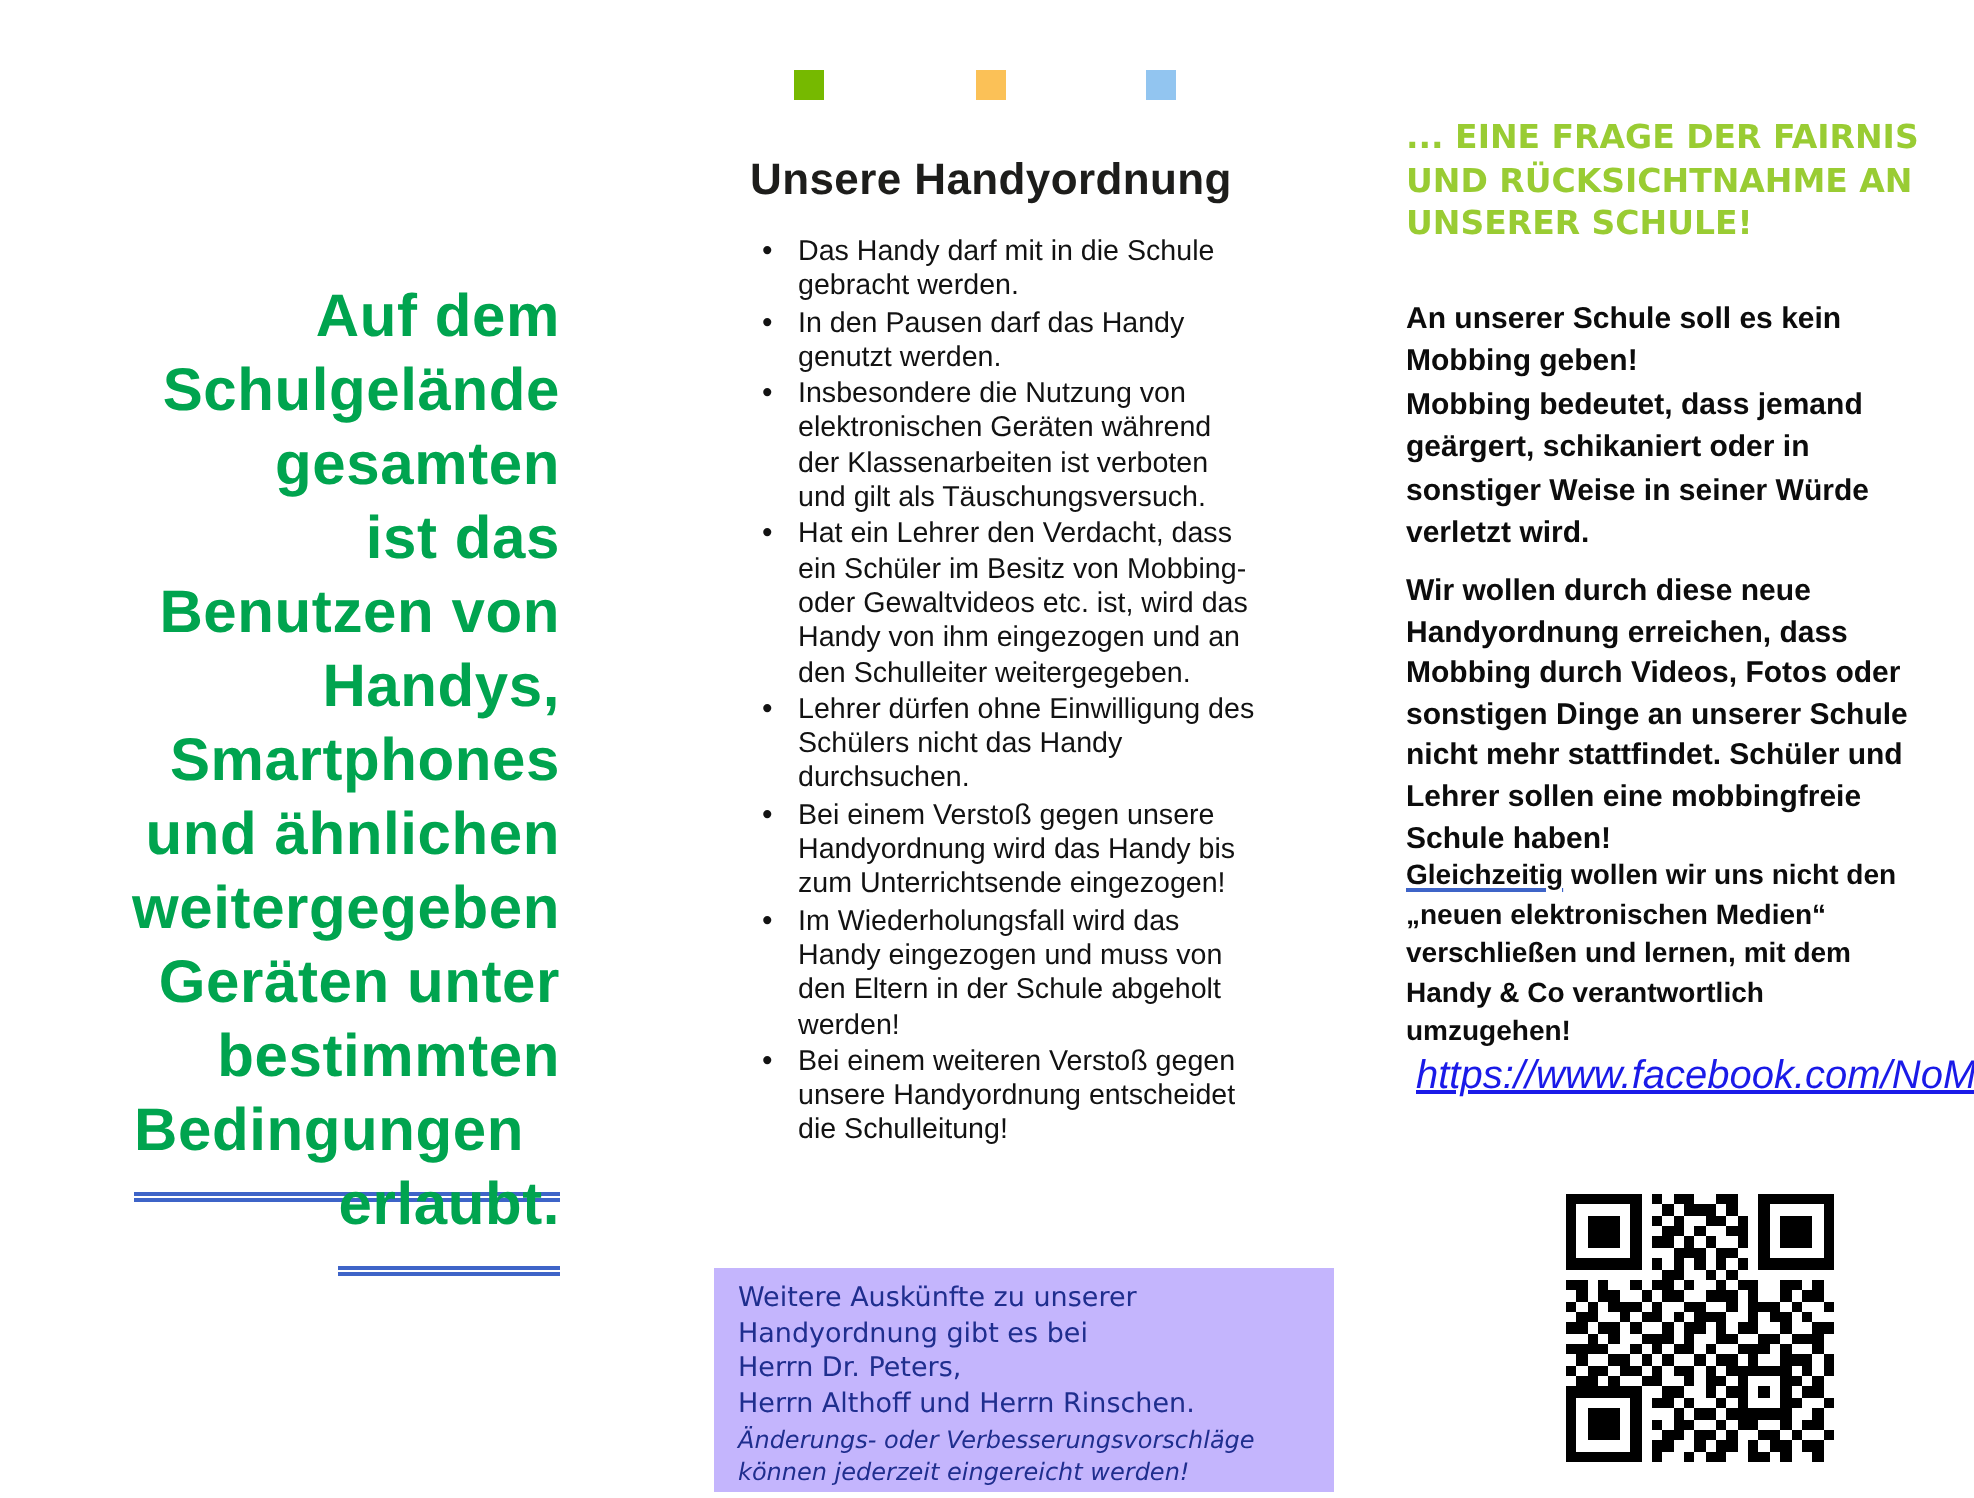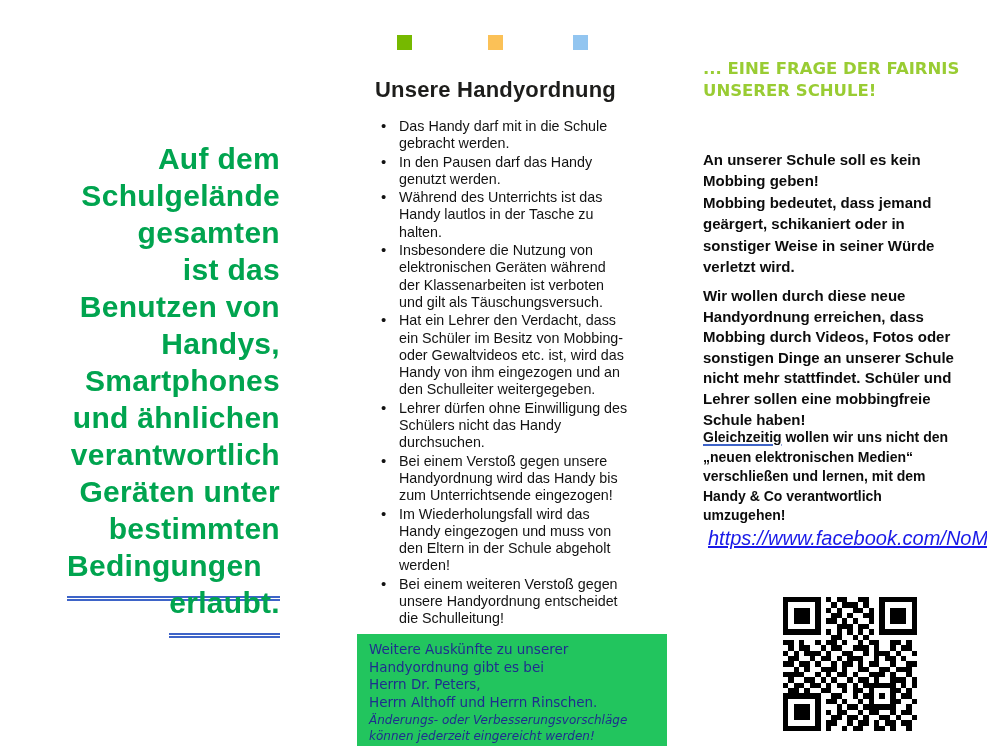--- a/index.html
+++ b/index.html
@@ -47,57 +47,57 @@
 
   <div class="left-col" id="left-col" style="color: rgb(0, 164, 79);">
       <div>Auf dem</div>
       <div>Schulgelände</div>
       <div>gesamten</div>
       <div>ist das</div>
       <div>Benutzen von</div>
       <div>Handys,</div>
       <div>Smartphones</div>
       <div>und ähnlichen</div>
-      <div>verantwortlich</div>
+      <div>weitergegeben</div>
       <div>Geräten unter</div>
       <div>bestimmten</div>
       <div><span class="u-span u-pad">Bedingungen</span></div>
       <div><span class="u-span">erlaubt.</span></div>
     </div>
 
   <div class="sq sq1" style="background-color: rgb(118, 185, 0);"></div>
   <div class="sq sq2" style="background-color: rgb(251, 193, 87);"></div>
   <div class="sq sq3" style="background-color: rgb(146, 197, 240);"></div>
 
   <div class="mid-title">Unsere Handyordnung</div>
 
   <ul class="bullet-list" id="bullet-list">
       <li>Das Handy darf mit in die Schule gebracht werden.</li>
       <li>In den Pausen darf das Handy genutzt werden.</li>
-      <li>Während des Unterrichts ist das Handy lautlos in der Tasche zu halten.</li>
       <li>Insbesondere die Nutzung von elektronischen Geräten während der Klassenarbeiten ist verboten und gilt als Täuschungsversuch.</li>
       <li>Hat ein Lehrer den Verdacht, dass ein Schüler im Besitz von Mobbing- oder Gewaltvideos etc. ist, wird das Handy von ihm eingezogen und an den Schulleiter weitergegeben.</li>
       <li>Lehrer dürfen ohne Einwilligung des Schülers nicht das Handy durchsuchen.</li>
       <li>Bei einem Verstoß gegen unsere Handyordnung wird das Handy bis zum Unterrichtsende eingezogen!</li>
       <li>Im Wiederholungsfall wird das Handy eingezogen und muss von den Eltern in der Schule abgeholt werden!</li>
       <li>Bei einem weiteren Verstoß gegen unsere Handyordnung entscheidet die Schulleitung!</li>
     </ul>
 
-  <div class="info-box" id="info-box" style="background-color: #22c55e; color: rgb(31, 46, 142);">
+  <div class="info-box" id="info-box" style="background-color: #c4b5fd; color: rgb(31, 46, 142);">
     <div id="info-lines">
         <div>Weitere Auskünfte zu unserer</div>
         <div>Handyordnung gibt es bei</div>
         <div>Herrn Dr. Peters,</div>
         <div>Herrn Althoff und Herrn Rinschen.</div>
       </div>
     <div class="info-note">Änderungs- oder Verbesserungsvorschläge können jederzeit eingereicht werden!</div>
   </div>
 
   <div class="r-heading" id="r-heading" style="color: rgb(153, 204, 51);">
       <div>... EINE FRAGE DER FAIRNIS</div>
+      <div>UND RÜCKSICHTNAHME AN</div>
       <div>UNSERER SCHULE!</div>
     </div>
 
   <div class="r-para r-para1" id="r-para1">
       <div>An unserer Schule soll es kein Mobbing geben!</div>
       <div>Mobbing bedeutet, dass jemand geärgert, schikaniert oder in sonstiger Weise in seiner Würde verletzt wird.</div>
     </div>
 
   <div class="r-para r-para2">Wir wollen durch diese neue Handyordnung erreichen, dass Mobbing durch Videos, Fotos oder sonstigen Dinge an unserer Schule nicht mehr stattfindet. Schüler und Lehrer sollen eine mobbingfreie Schule haben!</div>
 

